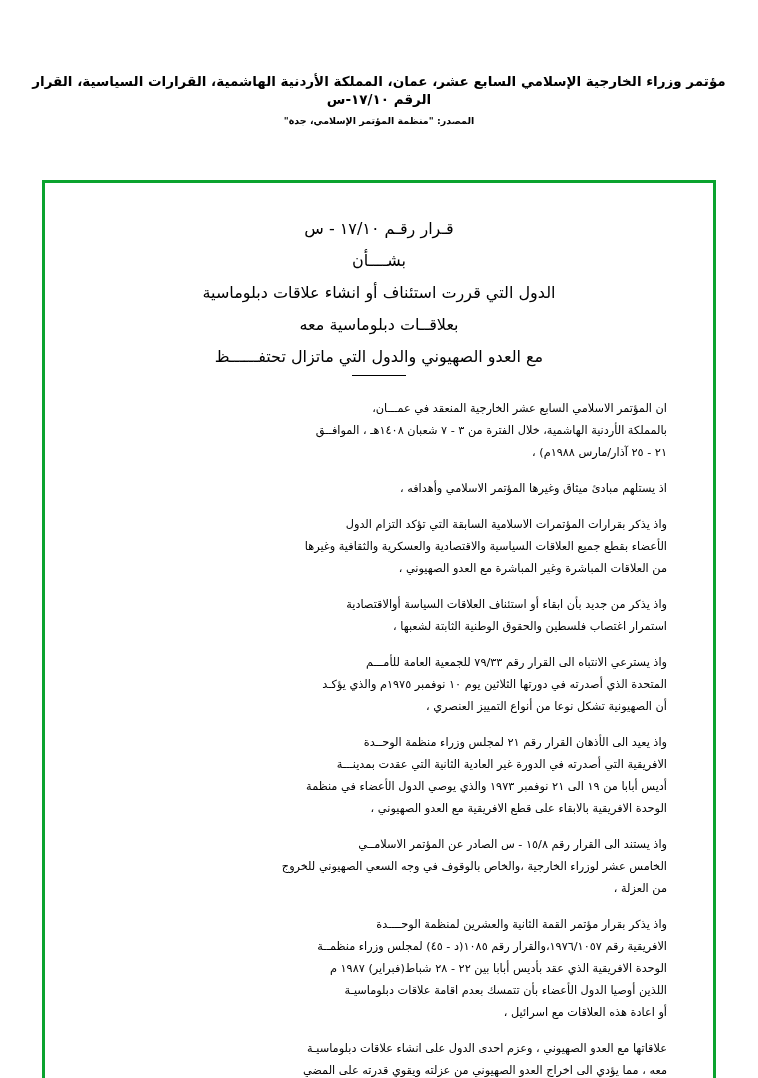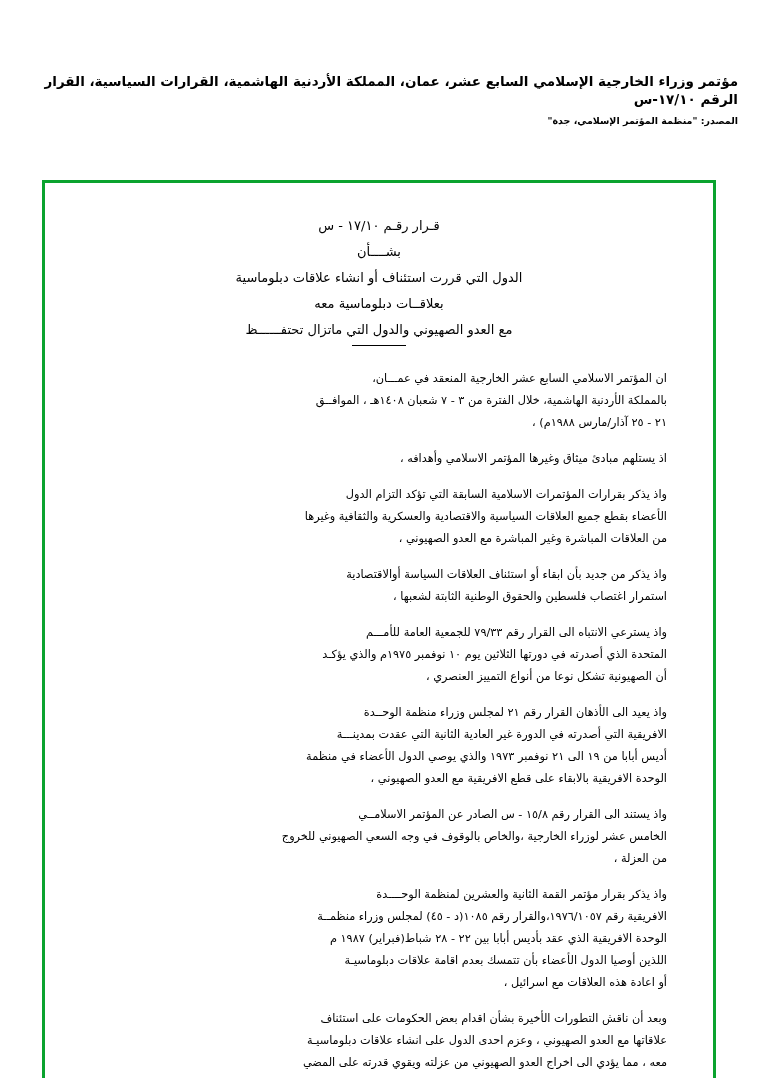--- a/index.html
+++ b/index.html
@@ -18,20 +18,21 @@
 
   .page {
     width: 758px;
     height: 1078px;
     position: relative;
     box-sizing: border-box;
   }
 
   
   .doc-header {
+    text-align: center;
     padding: 0 20px;
   }
   .doc-title {
     margin-top: 72px;
     font-size: 13.5px;
     font-weight: bold;
     line-height: 1.35;
     letter-spacing: 0px;
     direction: rtl;
   }
@@ -56,21 +57,21 @@
     position: absolute;
     top: 0; right: 0; left: 0; bottom: 0;
     padding: 30px 46px 10px 46px;
     box-sizing: border-box;
     overflow: hidden;
   }
 
   
   .titleblock {
     text-align: center;
-    font-size: 13px;
+    font-size: 16px;
     line-height: 2.0;
     letter-spacing: 1.2px;
     direction: rtl;
   }
   .titleblock .ln {
     white-space: pre-wrap;
   }
   .titleblock .decree {
     letter-spacing: 2.4px;
   }
@@ -169,21 +170,20 @@
 
         <div class="para">
           <span class="ln">واذ يذكر بقرار مؤتمر القمة الثانية والعشرين لمنظمة الوحــــدة</span>
           <span class="ln">الافريقية رقم ١٩٧٦/١٠٥٧،والقرار رقم ١٠٨٥(د - ٤٥) لمجلس وزراء منظمــة</span>
           <span class="ln">الوحدة الافريقية الذي عقد بأديس أبابا بين ٢٢ - ٢٨ شباط(فبراير) ١٩٨٧ م</span>
           <span class="ln">اللذين أوصيا الدول الأعضاء بأن تتمسك بعدم اقامة علاقات دبلوماسيـة</span>
           <span class="ln">أو اعادة هذه العلاقات مع اسرائيل ،</span>
         </div>
 
         <div class="para">
-          <span class="ln">وبعد أن ناقش التطورات الأخيرة بشأن اقدام بعض الحكومات على استئناف</span>
           <span class="ln">علاقاتها مع العدو الصهيوني ، وعزم احدى الدول على انشاء علاقات دبلوماسيـة</span>
           <span class="ln">معه ، مما يؤدي الى اخراج العدو الصهيوني من عزلته ويقوي قدرته على المضي</span>
 
         </div>
 
       </div>
     </div>
   </div>
 
 </div>

